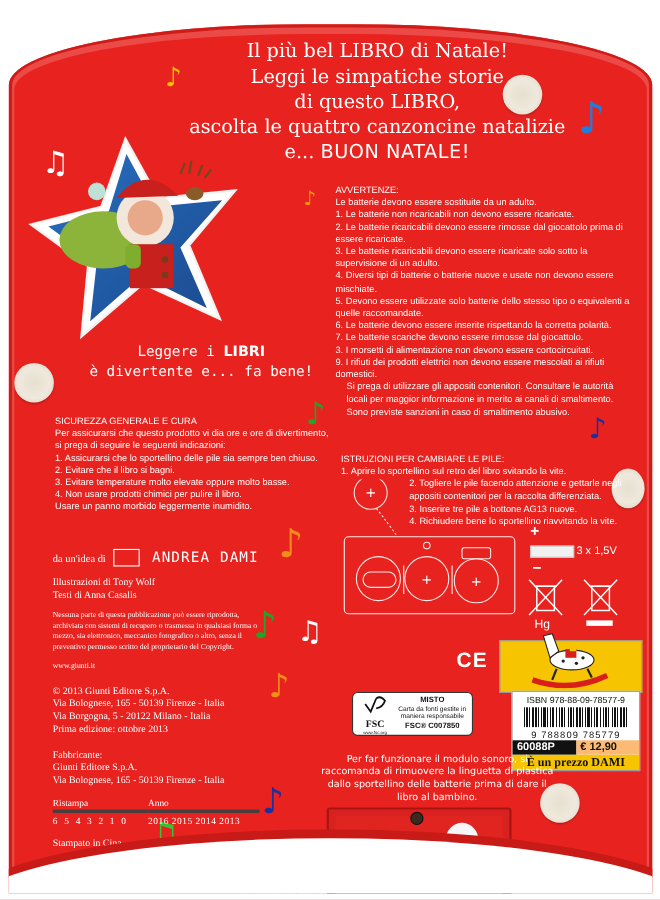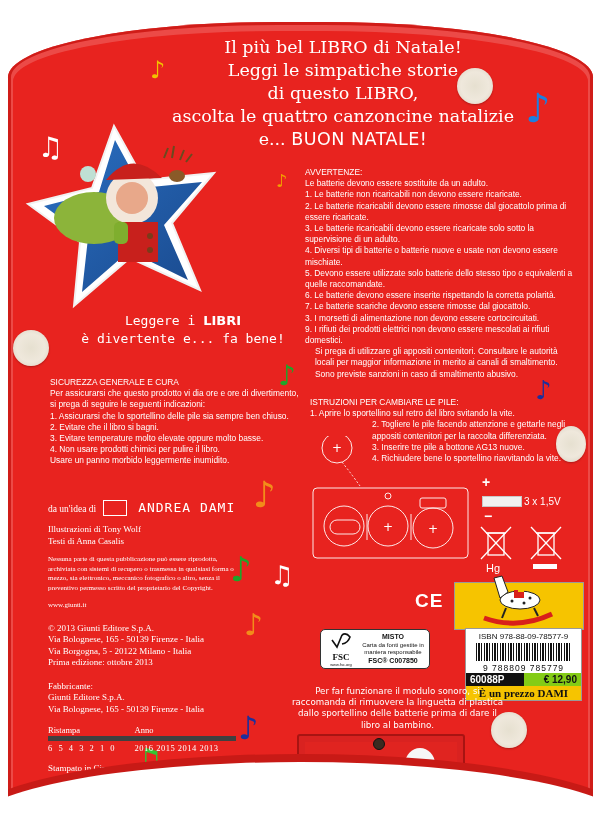--- a/index.html
+++ b/index.html
@@ -38,36 +38,36 @@
       box-shadow: 0 1px 2px rgba(0,0,0,0.25);
     }
     .note { position: absolute; font-size: 30px; line-height: 1; font-family: "DejaVu Sans", sans-serif; }
     .star-wrap { left: 14px; top: 96px; width: 220px; height: 195px; }
     .credits { left: 40px; top: 476px; width: 250px; color: #fff; font-family: "Liberation Serif", serif; }
     .credits .idea { font-size: 9.5px; }
     .credits .brand { font-family: "DejaVu Sans Mono", monospace; font-size: 13px; letter-spacing: 1px; margin-left: 4px; }
     .credits .s9 { font-size: 9px; line-height: 11.5px; }
     .credits .s7 { font-size: 7px; line-height: 9.5px; }
     .ristampa-table { border-collapse: collapse; font-size: 8.5px; color: #fff; }
-    .ristampa-table th { font-weight: normal; text-align: left; border-bottom: 5px solid #404040; padding: 0 18px 1px 0; margin-left: 44px; }
+    .ristampa-table th { font-weight: normal; text-align: left; border-bottom: 3px solid #404040; padding: 0 18px 1px 0; margin-left: 44px; }
     .ristampa-table td { padding: 2px 18px 0 0; letter-spacing: 2px; }
     .press {
       left: 196px; top: 733px; width: 102px; text-align: center; color: #fff;
       font-family: "DejaVu Sans", sans-serif; font-weight: bold; font-size: 8.4px; line-height: 12.5px; letter-spacing: 0.5px;
     }
     .fsc {
       left: 312px; top: 607px; width: 110px; height: 40px; border: 1.5px solid #333; border-radius: 5px; background: #fff;
       display: flex; align-items: center; gap: 4px; padding: 2px 4px; box-sizing: border-box;
     }
     .fsc .txt { font-size: 6px; text-align: center; color: #111; flex: 1; line-height: 7.5px; }
     .fsc .txt b { font-size: 7px; }
     .isbn-box { left: 457px; top: 606px; width: 115px; background: #fff; border: 1px solid #999; }
     .price-row { display: flex; font-size: 10px; font-weight: bold; }
     .price-row .code { background: #111; color: #fff; width: 50%; padding: 1px 4px; box-sizing: border-box; }
-    .price-row .price { background: #84cc16; color: #111; width: 50%; text-align: right; padding: 1px 4px; box-sizing: border-box; }
+    .price-row .price { background: #fdba74; color: #111; width: 50%; padding: 1px 4px; box-sizing: border-box; }
     .dami-price { background: #f6c400; color: #111; font-family: "Liberation Serif", serif; font-weight: bold; font-size: 11px; text-align: center; padding: 1px 0; }
     .sound-note {
       left: 282px; top: 664px; width: 215px; text-align: center; color: #fff;
       font-family: "DejaVu Sans", sans-serif; font-size: 8.7px; line-height: 11.2px;
     }
     .battery-door {
       left: 289px; top: 712px; width: 164px; height: 100px; background: #e02420; border: 2px solid #a81412;
       border-radius: 3px; box-shadow: inset 0 0 0 6px #d92220;
     }
   </style>
@@ -155,21 +155,21 @@
   <div class="abs small" style="left:42px;top:355px;width:255px;">
     <p>SICUREZZA GENERALE E CURA</p>
     <p>Per assicurarsi che questo prodotto vi dia ore e ore di divertimento, si prega di seguire le seguenti indicazioni:</p>
     <p>1. Assicurarsi che lo sportellino delle pile sia sempre ben chiuso.</p>
     <p>2. Evitare che il libro si bagni.</p>
     <p>3. Evitare temperature molto elevate oppure molto basse.</p>
     <p>4. Non usare prodotti chimici per pulire il libro.</p>
     <p>Usare un panno morbido leggermente inumidito.</p>
   </div>
 
-  <div class="abs small" style="left:302px;top:375px;width:270px;">
+  <div class="abs small" style="left:302px;top:390px;width:270px;">
     <p>ISTRUZIONI PER CAMBIARE LE PILE:</p>
     <p>1. Aprire lo sportellino sul retro del libro svitando la vite.</p>
     <p style="padding-left:62px;">2. Togliere le pile facendo attenzione e gettarle negli appositi contenitori per la raccolta differenziata.</p>
     <p style="padding-left:62px;">3. Inserire tre pile a bottone AG13 nuove.</p>
     <p style="padding-left:62px;">4. Richiudere bene lo sportellino riavvitando la vite.</p>
   </div>
 
   <svg class="abs" style="left:300px;top:414px;" width="170" height="140" viewBox="0 0 170 140">
     <g fill="none" stroke="#ffffff" stroke-width="1" opacity="0.9">
       <circle cx="29" cy="12" r="15"></circle>

